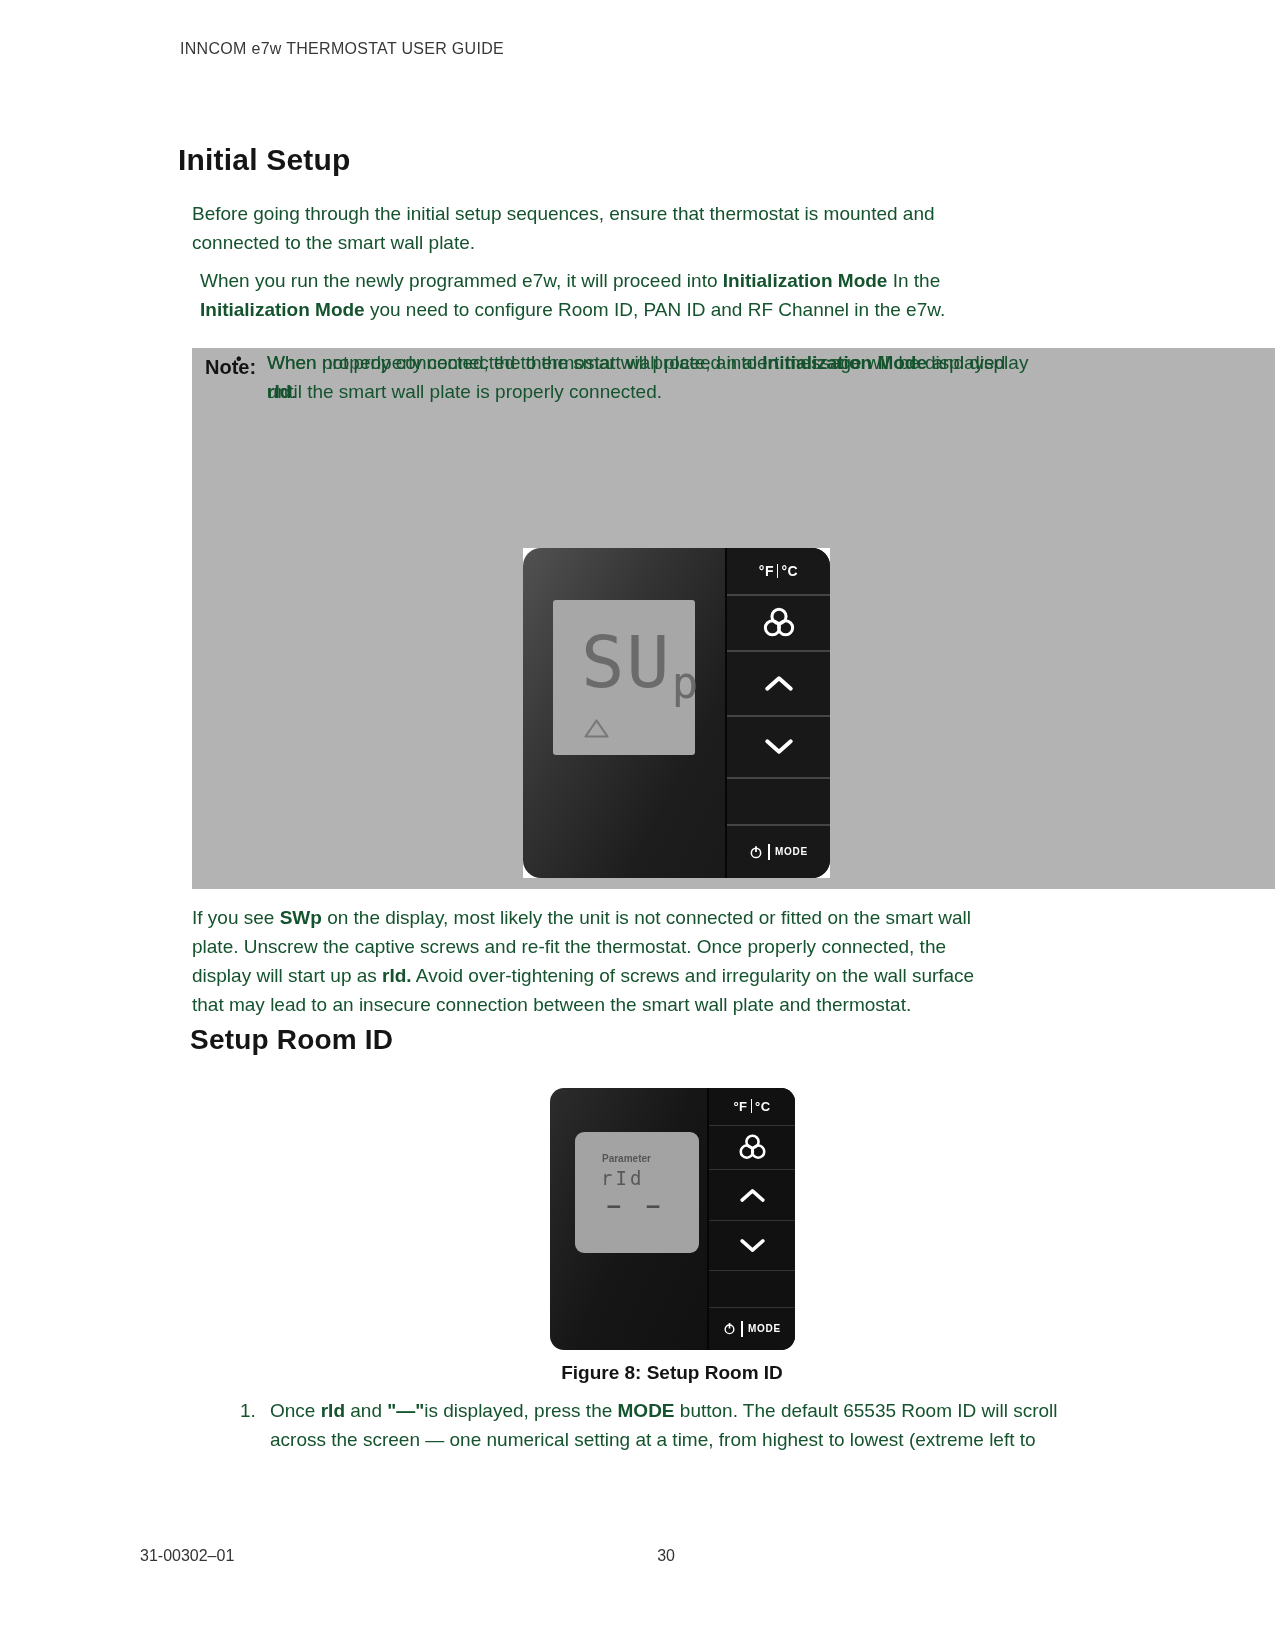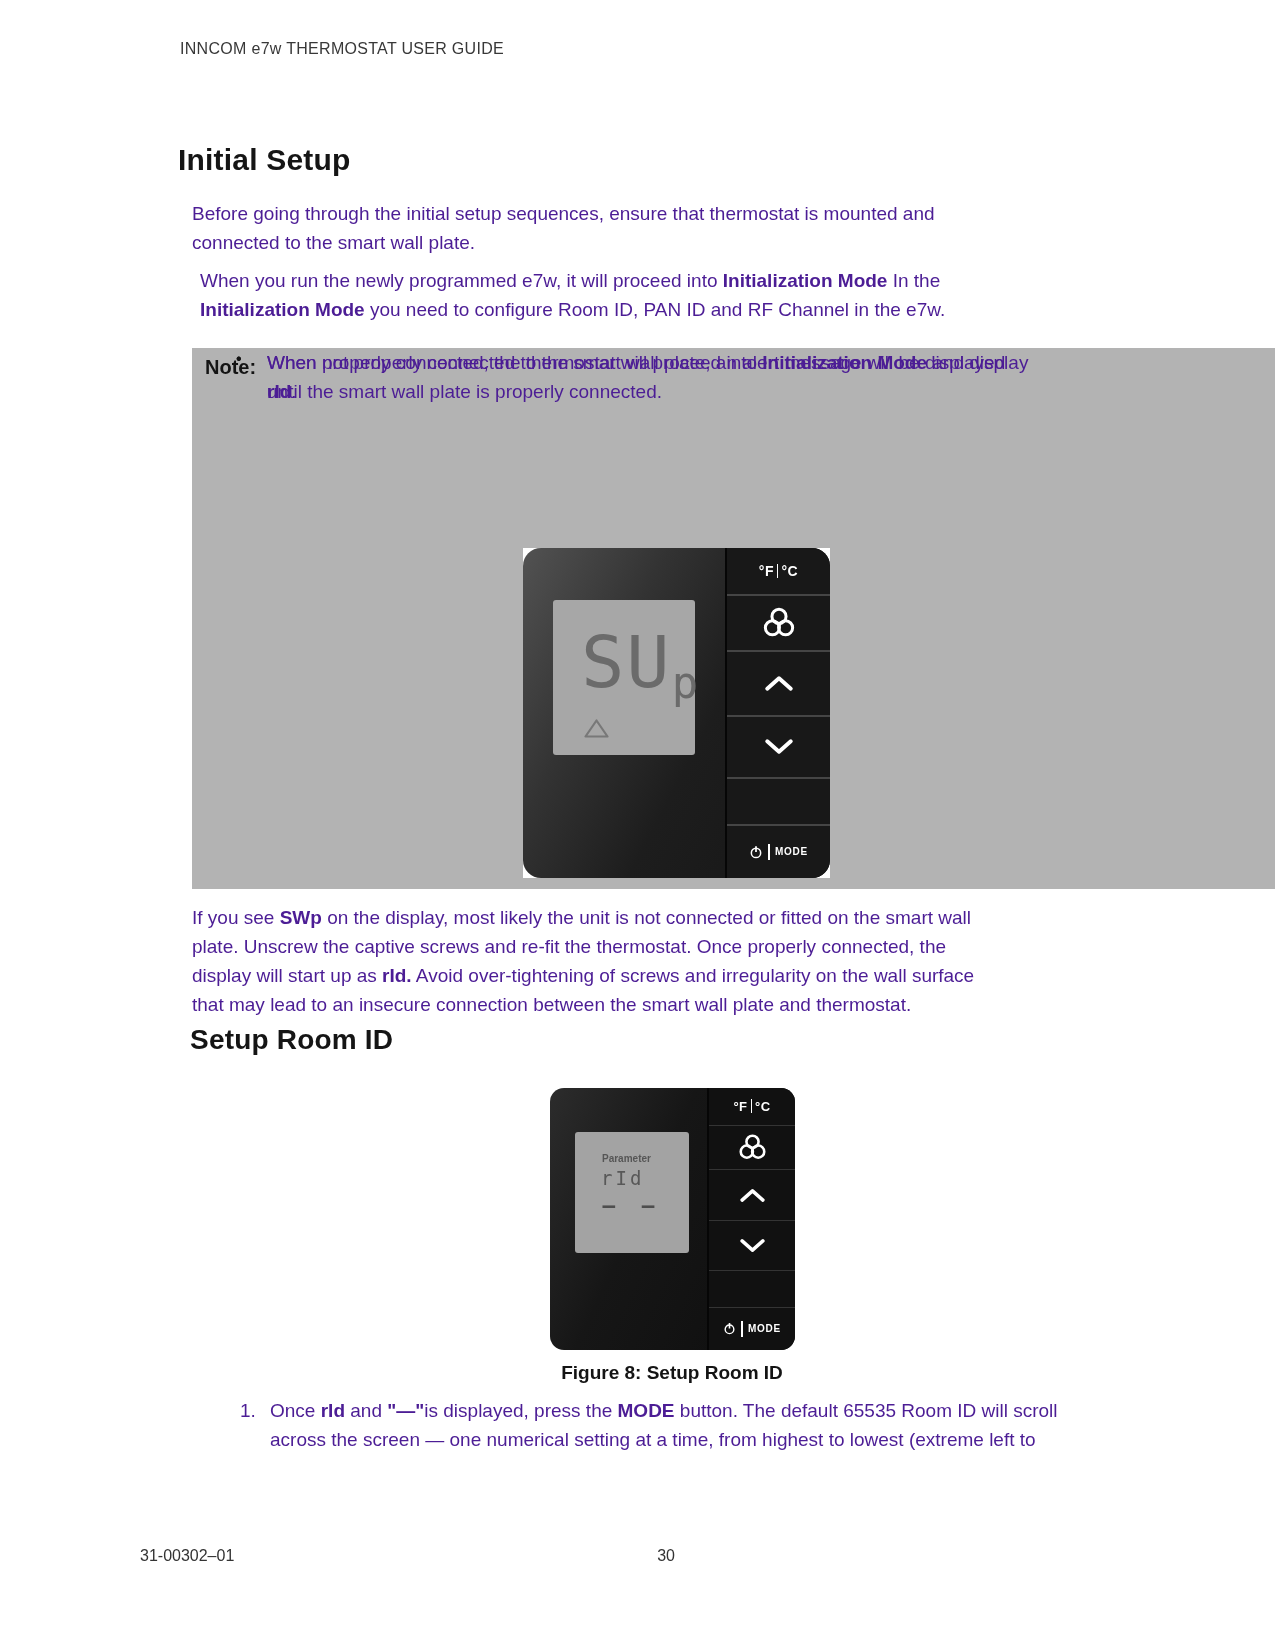--- a/index.html
+++ b/index.html
@@ -9,21 +9,21 @@
     position:relative; width:1275px; height:1650px; background:#ffffff;
     overflow:hidden; color:#212121;margin-left:35px;
   }
   .abs { position:absolute; }
   .rich { white-space:pre-line; }
   .b { font-weight:700; }
 
   .doc-header { left:145px; top:40px; font-size:16px; color:#383838; letter-spacing:0.3px; }
   .h1 { left:143px; top:143px; font-size:30px; font-weight:600; color:#151515; letter-spacing:0.2px; }
   .h2 { left:155px; top:1024px; font-size:28px; font-weight:600; color:#151515; letter-spacing:0.2px; }
-  .body-text { font-size:19px; line-height:29px; color:#4c1d95; }
+  .body-text { font-size:19px; line-height:29px; color:#14532d; }
   .para1 { left:157px; top:199px; width:990px; }
   .para2 { left:165px; top:266px; width:990px; }
   .para3 { left:157px; top:903px; width:990px; }
 
   .note-box { left:157px; top:348px; width:1108px; height:541px; background:#b3b3b3; }
   .note-label { left:13px; top:8px; font-size:20px; font-weight:700; color:#141414; }
   .bullet-marker { position:absolute; left:44px; top:2px; font-size:16px; color:#141414; }
   .bullet-text { position:absolute; left:75px; width:860px; }
   .bullet1 { top:40px; }
   .bullet2 { top:108px; }
@@ -58,21 +58,21 @@
   .icon { display:flex; align-items:center; justify-content:center; }
   .d1 .fan-icon svg { width:36px; height:36px; }
   .d2 .fan-icon svg { width:31px; height:31px; }
   .d1 .chev svg { width:34px; height:17px; }
   .d2 .chev svg { width:29px; height:15px; }
   .power-icon svg { width:14px; height:14px; }
   .d2 .power-icon svg { width:13px; height:13px; }
 
   .lcd { position:absolute; }
   .lcd1 { left:30px; top:52px; width:142px; height:155px; background:#a7a7a7; border-radius:3px; }
-  .lcd2 { left:25px; top:44px; width:114px; height:121px; background:#a3a3a3; border-radius:3px; }
+  .lcd2 { left:25px; top:44px; width:124px; height:121px; background:#a3a3a3; border-radius:9px; }
   .seg { font-family:"DejaVu Sans Mono", monospace; color:#6b6b6b; }
   .swp { position:absolute; left:28px; top:28px; display:flex; align-items:flex-end; }
   .swp-main { font-size:72px; line-height:0.95; letter-spacing:2px; }
   .swp-sub { font-size:44px; line-height:0.9; transform:translateY(6px); }
   .warning-triangle { position:absolute; left:30px; bottom:12px; }
   .param-label { position:absolute; left:27px; top:21px; font-size:10px; color:#565656; font-weight:700; }
   .rid-value { position:absolute; left:26px; top:35px; font-size:19px; letter-spacing:3px; color:#585858; }
   .lcd-dashes { position:absolute; left:0; right:0; top:62px; text-align:center; font-size:21px; font-weight:700; letter-spacing:7px; color:#4e4e4e; font-family:"DejaVu Sans Mono", monospace; }
 
   .figure-caption { left:387px; top:1362px; width:500px; text-align:center; font-size:19px; font-weight:700; color:#141414; }

